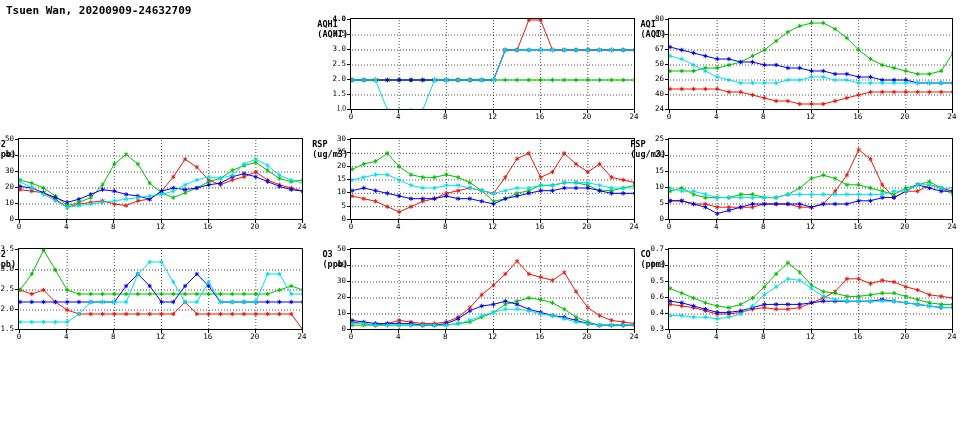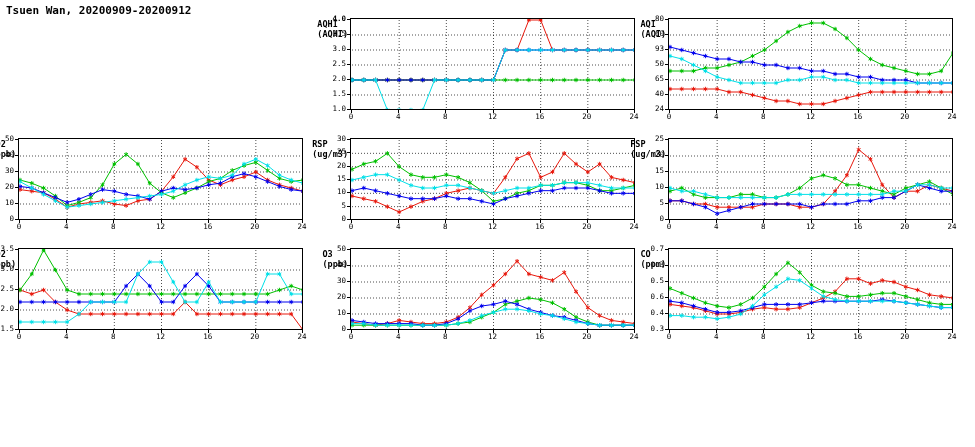--- a/index.html
+++ b/index.html
@@ -8,21 +8,21 @@
   .panel{position:absolute;}
   .plotbox{position:absolute;border:1px solid #000;box-sizing:border-box;background:#fff;overflow:hidden;}
   .ptitle{position:absolute;right:2px;top:1px;font-size:8.5px;font-weight:bold;color:#000;font-family:"DejaVu Sans Mono",monospace;}
   .ylab{position:absolute;font-size:7.5px;color:#000;text-align:right;font-family:"DejaVu Sans Mono",monospace;}
   .xlab{position:absolute;font-size:7.5px;color:#000;text-align:center;font-family:"DejaVu Sans Mono",monospace;}
   svg{display:block;}
 </style>
 </head>
 <body>
 
-<div class="title">Tsuen Wan, 20200909-20200912</div>
+<div class="title">Tsuen Wan, 20200909-24632709</div>
 
 <div id="charts">
     <div class="panel" style="left: 350px; top: 18px;">
       <div class="plotbox" style="left: 0px; top: 0px; width: 285px; height: 92px;">
         <svg width="285" height="92">
           <line x1="1" x2="284" y1="76.00" y2="76.00" stroke="#000" stroke-width="0.7" stroke-dasharray="1,2"></line>
           <line x1="1" x2="284" y1="61.00" y2="61.00" stroke="#000" stroke-width="0.7" stroke-dasharray="1,2"></line>
           <line x1="1" x2="284" y1="46.00" y2="46.00" stroke="#000" stroke-width="0.7" stroke-dasharray="1,2"></line>
           <line x1="1" x2="284" y1="31.00" y2="31.00" stroke="#000" stroke-width="0.7" stroke-dasharray="1,2"></line>
           <line x1="1" x2="284" y1="16.00" y2="16.00" stroke="#000" stroke-width="0.7" stroke-dasharray="1,2"></line>
@@ -35,21 +35,21 @@
           <path d="M1.00,58.80L1.00,63.20M2.91,59.90L-0.91,62.10M2.91,62.10L-0.91,59.90M12.79,58.80L12.79,63.20M14.70,59.90L10.89,62.10M14.70,62.10L10.89,59.90M24.58,58.80L24.58,63.20M26.49,59.90L22.68,62.10M26.49,62.10L22.68,59.90M36.38,58.80L36.38,63.20M38.28,59.90L34.47,62.10M38.28,62.10L34.47,59.90M48.17,58.80L48.17,63.20M50.07,59.90L46.26,62.10M50.07,62.10L46.26,59.90M59.96,58.80L59.96,63.20M61.86,59.90L58.05,62.10M61.86,62.10L58.05,59.90M71.75,58.80L71.75,63.20M73.66,59.90L69.84,62.10M73.66,62.10L69.84,59.90M83.54,58.80L83.54,63.20M85.45,59.90L81.64,62.10M85.45,62.10L81.64,59.90M95.33,58.80L95.33,63.20M97.24,59.90L93.43,62.10M97.24,62.10L93.43,59.90M107.13,58.80L107.13,63.20M109.03,59.90L105.22,62.10M109.03,62.10L105.22,59.90M118.92,58.80L118.92,63.20M120.82,59.90L117.01,62.10M120.82,62.10L117.01,59.90M130.71,58.80L130.71,63.20M132.61,59.90L128.80,62.10M132.61,62.10L128.80,59.90M142.50,58.80L142.50,63.20M144.41,59.90L140.59,62.10M144.41,62.10L140.59,59.90M154.29,28.80L154.29,33.20M156.20,29.90L152.39,32.10M156.20,32.10L152.39,29.90M166.08,28.80L166.08,33.20M167.99,29.90L164.18,32.10M167.99,32.10L164.18,29.90M177.88,-1.20L177.88,3.20M179.78,-0.10L175.97,2.10M179.78,2.10L175.97,-0.10M189.67,-1.20L189.67,3.20M191.57,-0.10L187.76,2.10M191.57,2.10L187.76,-0.10M201.46,28.80L201.46,33.20M203.36,29.90L199.55,32.10M203.36,32.10L199.55,29.90M213.25,28.80L213.25,33.20M215.16,29.90L211.34,32.10M215.16,32.10L211.34,29.90M225.04,28.80L225.04,33.20M226.95,29.90L223.14,32.10M226.95,32.10L223.14,29.90M236.83,28.80L236.83,33.20M238.74,29.90L234.93,32.10M238.74,32.10L234.93,29.90M248.63,28.80L248.63,33.20M250.53,29.90L246.72,32.10M250.53,32.10L246.72,29.90M260.42,28.80L260.42,33.20M262.32,29.90L258.51,32.10M262.32,32.10L258.51,29.90M272.21,28.80L272.21,33.20M274.11,29.90L270.30,32.10M274.11,32.10L270.30,29.90M284.00,28.80L284.00,33.20M285.91,29.90L282.09,32.10M285.91,32.10L282.09,29.90" stroke="#e8180c" stroke-width="1" fill="none"></path>
           <path d="M1.00,61.00L12.79,61.00L24.58,61.00L36.38,61.00L48.17,61.00L59.96,61.00L71.75,61.00L83.54,61.00L95.33,61.00L107.13,61.00L118.92,61.00L130.71,61.00L142.50,61.00L154.29,61.00L166.08,61.00L177.88,61.00L189.67,61.00L201.46,61.00L213.25,61.00L225.04,61.00L236.83,61.00L248.63,61.00L260.42,61.00L272.21,61.00L284.00,61.00" fill="none" stroke="#00c000" stroke-width="1"></path>
           <path d="M1.00,58.80L1.00,63.20M2.91,59.90L-0.91,62.10M2.91,62.10L-0.91,59.90M12.79,58.80L12.79,63.20M14.70,59.90L10.89,62.10M14.70,62.10L10.89,59.90M24.58,58.80L24.58,63.20M26.49,59.90L22.68,62.10M26.49,62.10L22.68,59.90M36.38,58.80L36.38,63.20M38.28,59.90L34.47,62.10M38.28,62.10L34.47,59.90M48.17,58.80L48.17,63.20M50.07,59.90L46.26,62.10M50.07,62.10L46.26,59.90M59.96,58.80L59.96,63.20M61.86,59.90L58.05,62.10M61.86,62.10L58.05,59.90M71.75,58.80L71.75,63.20M73.66,59.90L69.84,62.10M73.66,62.10L69.84,59.90M83.54,58.80L83.54,63.20M85.45,59.90L81.64,62.10M85.45,62.10L81.64,59.90M95.33,58.80L95.33,63.20M97.24,59.90L93.43,62.10M97.24,62.10L93.43,59.90M107.13,58.80L107.13,63.20M109.03,59.90L105.22,62.10M109.03,62.10L105.22,59.90M118.92,58.80L118.92,63.20M120.82,59.90L117.01,62.10M120.82,62.10L117.01,59.90M130.71,58.80L130.71,63.20M132.61,59.90L128.80,62.10M132.61,62.10L128.80,59.90M142.50,58.80L142.50,63.20M144.41,59.90L140.59,62.10M144.41,62.10L140.59,59.90M154.29,58.80L154.29,63.20M156.20,59.90L152.39,62.10M156.20,62.10L152.39,59.90M166.08,58.80L166.08,63.20M167.99,59.90L164.18,62.10M167.99,62.10L164.18,59.90M177.88,58.80L177.88,63.20M179.78,59.90L175.97,62.10M179.78,62.10L175.97,59.90M189.67,58.80L189.67,63.20M191.57,59.90L187.76,62.10M191.57,62.10L187.76,59.90M201.46,58.80L201.46,63.20M203.36,59.90L199.55,62.10M203.36,62.10L199.55,59.90M213.25,58.80L213.25,63.20M215.16,59.90L211.34,62.10M215.16,62.10L211.34,59.90M225.04,58.80L225.04,63.20M226.95,59.90L223.14,62.10M226.95,62.10L223.14,59.90M236.83,58.80L236.83,63.20M238.74,59.90L234.93,62.10M238.74,62.10L234.93,59.90M248.63,58.80L248.63,63.20M250.53,59.90L246.72,62.10M250.53,62.10L246.72,59.90M260.42,58.80L260.42,63.20M262.32,59.90L258.51,62.10M262.32,62.10L258.51,59.90M272.21,58.80L272.21,63.20M274.11,59.90L270.30,62.10M274.11,62.10L270.30,59.90M284.00,58.80L284.00,63.20M285.91,59.90L282.09,62.10M285.91,62.10L282.09,59.90" stroke="#00c000" stroke-width="1" fill="none"></path>
           <path d="M1.00,61.00L12.79,61.00L24.58,61.00L36.38,61.00L48.17,61.00L59.96,61.00L71.75,61.00L83.54,61.00L95.33,61.00L107.13,61.00L118.92,61.00L130.71,61.00L142.50,61.00L154.29,31.00L166.08,31.00L177.88,31.00L189.67,31.00L201.46,31.00L213.25,31.00L225.04,31.00L236.83,31.00L248.63,31.00L260.42,31.00L272.21,31.00L284.00,31.00" fill="none" stroke="#0000ee" stroke-width="1"></path>
           <path d="M1.00,58.80L1.00,63.20M2.91,59.90L-0.91,62.10M2.91,62.10L-0.91,59.90M12.79,58.80L12.79,63.20M14.70,59.90L10.89,62.10M14.70,62.10L10.89,59.90M24.58,58.80L24.58,63.20M26.49,59.90L22.68,62.10M26.49,62.10L22.68,59.90M36.38,58.80L36.38,63.20M38.28,59.90L34.47,62.10M38.28,62.10L34.47,59.90M48.17,58.80L48.17,63.20M50.07,59.90L46.26,62.10M50.07,62.10L46.26,59.90M59.96,58.80L59.96,63.20M61.86,59.90L58.05,62.10M61.86,62.10L58.05,59.90M71.75,58.80L71.75,63.20M73.66,59.90L69.84,62.10M73.66,62.10L69.84,59.90M83.54,58.80L83.54,63.20M85.45,59.90L81.64,62.10M85.45,62.10L81.64,59.90M95.33,58.80L95.33,63.20M97.24,59.90L93.43,62.10M97.24,62.10L93.43,59.90M107.13,58.80L107.13,63.20M109.03,59.90L105.22,62.10M109.03,62.10L105.22,59.90M118.92,58.80L118.92,63.20M120.82,59.90L117.01,62.10M120.82,62.10L117.01,59.90M130.71,58.80L130.71,63.20M132.61,59.90L128.80,62.10M132.61,62.10L128.80,59.90M142.50,58.80L142.50,63.20M144.41,59.90L140.59,62.10M144.41,62.10L140.59,59.90M154.29,28.80L154.29,33.20M156.20,29.90L152.39,32.10M156.20,32.10L152.39,29.90M166.08,28.80L166.08,33.20M167.99,29.90L164.18,32.10M167.99,32.10L164.18,29.90M177.88,28.80L177.88,33.20M179.78,29.90L175.97,32.10M179.78,32.10L175.97,29.90M189.67,28.80L189.67,33.20M191.57,29.90L187.76,32.10M191.57,32.10L187.76,29.90M201.46,28.80L201.46,33.20M203.36,29.90L199.55,32.10M203.36,32.10L199.55,29.90M213.25,28.80L213.25,33.20M215.16,29.90L211.34,32.10M215.16,32.10L211.34,29.90M225.04,28.80L225.04,33.20M226.95,29.90L223.14,32.10M226.95,32.10L223.14,29.90M236.83,28.80L236.83,33.20M238.74,29.90L234.93,32.10M238.74,32.10L234.93,29.90M248.63,28.80L248.63,33.20M250.53,29.90L246.72,32.10M250.53,32.10L246.72,29.90M260.42,28.80L260.42,33.20M262.32,29.90L258.51,32.10M262.32,32.10L258.51,29.90M272.21,28.80L272.21,33.20M274.11,29.90L270.30,32.10M274.11,32.10L270.30,29.90M284.00,28.80L284.00,33.20M285.91,29.90L282.09,32.10M285.91,32.10L282.09,29.90" stroke="#0000ee" stroke-width="1" fill="none"></path>
           <path d="M1.00,61.00L12.79,61.00L24.58,61.00L36.38,91.00L48.17,91.00L59.96,91.00L71.75,91.00L83.54,61.00L95.33,61.00L107.13,61.00L118.92,61.00L130.71,61.00L142.50,61.00L154.29,31.00L166.08,31.00L177.88,31.00L189.67,31.00L201.46,31.00L213.25,31.00L225.04,31.00L236.83,31.00L248.63,31.00L260.42,31.00L272.21,31.00L284.00,31.00" fill="none" stroke="#00e0e8" stroke-width="1"></path>
           <path d="M1.00,58.80L1.00,63.20M2.91,59.90L-0.91,62.10M2.91,62.10L-0.91,59.90M12.79,58.80L12.79,63.20M14.70,59.90L10.89,62.10M14.70,62.10L10.89,59.90M24.58,58.80L24.58,63.20M26.49,59.90L22.68,62.10M26.49,62.10L22.68,59.90M36.38,88.80L36.38,93.20M38.28,89.90L34.47,92.10M38.28,92.10L34.47,89.90M48.17,88.80L48.17,93.20M50.07,89.90L46.26,92.10M50.07,92.10L46.26,89.90M59.96,88.80L59.96,93.20M61.86,89.90L58.05,92.10M61.86,92.10L58.05,89.90M71.75,88.80L71.75,93.20M73.66,89.90L69.84,92.10M73.66,92.10L69.84,89.90M83.54,58.80L83.54,63.20M85.45,59.90L81.64,62.10M85.45,62.10L81.64,59.90M95.33,58.80L95.33,63.20M97.24,59.90L93.43,62.10M97.24,62.10L93.43,59.90M107.13,58.80L107.13,63.20M109.03,59.90L105.22,62.10M109.03,62.10L105.22,59.90M118.92,58.80L118.92,63.20M120.82,59.90L117.01,62.10M120.82,62.10L117.01,59.90M130.71,58.80L130.71,63.20M132.61,59.90L128.80,62.10M132.61,62.10L128.80,59.90M142.50,58.80L142.50,63.20M144.41,59.90L140.59,62.10M144.41,62.10L140.59,59.90M154.29,28.80L154.29,33.20M156.20,29.90L152.39,32.10M156.20,32.10L152.39,29.90M166.08,28.80L166.08,33.20M167.99,29.90L164.18,32.10M167.99,32.10L164.18,29.90M177.88,28.80L177.88,33.20M179.78,29.90L175.97,32.10M179.78,32.10L175.97,29.90M189.67,28.80L189.67,33.20M191.57,29.90L187.76,32.10M191.57,32.10L187.76,29.90M201.46,28.80L201.46,33.20M203.36,29.90L199.55,32.10M203.36,32.10L199.55,29.90M213.25,28.80L213.25,33.20M215.16,29.90L211.34,32.10M215.16,32.10L211.34,29.90M225.04,28.80L225.04,33.20M226.95,29.90L223.14,32.10M226.95,32.10L223.14,29.90M236.83,28.80L236.83,33.20M238.74,29.90L234.93,32.10M238.74,32.10L234.93,29.90M248.63,28.80L248.63,33.20M250.53,29.90L246.72,32.10M250.53,32.10L246.72,29.90M260.42,28.80L260.42,33.20M262.32,29.90L258.51,32.10M262.32,32.10L258.51,29.90M272.21,28.80L272.21,33.20M274.11,29.90L270.30,32.10M274.11,32.10L270.30,29.90M284.00,28.80L284.00,33.20M285.91,29.90L282.09,32.10M285.91,32.10L282.09,29.90" stroke="#00e0e8" stroke-width="1" fill="none"></path>
         </svg>
       </div>
       <div class="ptitle">AQHI (AQHI)</div>
-      <div class="ylab" style="left: -32px; width: 28px; top: 86px;">1.0</div>
+      <div class="ylab" style="left: -32px; width: 28px; top: 86px; font-family: Liberation Serif, serif;">1.0</div>
       <div style="position: absolute; left: -3px; top: 91px; width: 3px; height: 1px; background: rgb(0, 0, 0);"></div>
       <div class="ylab" style="left: -32px; width: 28px; top: 71px;">1.5</div>
       <div style="position: absolute; left: -3px; top: 76px; width: 3px; height: 1px; background: rgb(0, 0, 0);"></div>
       <div class="ylab" style="left: -32px; width: 28px; top: 56px;">2.0</div>
       <div style="position: absolute; left: -3px; top: 61px; width: 3px; height: 1px; background: rgb(0, 0, 0);"></div>
       <div class="ylab" style="left: -32px; width: 28px; top: 41px;">2.5</div>
       <div style="position: absolute; left: -3px; top: 46px; width: 3px; height: 1px; background: rgb(0, 0, 0);"></div>
       <div class="ylab" style="left: -32px; width: 28px; top: 26px;">3.0</div>
       <div style="position: absolute; left: -3px; top: 31px; width: 3px; height: 1px; background: rgb(0, 0, 0);"></div>
       <div class="ylab" style="left: -32px; width: 28px; top: 11px;">3.5</div>
@@ -92,25 +92,25 @@
           <path d="M1.00,25.80L1.00,30.20M2.91,26.90L-0.91,29.10M2.91,29.10L-0.91,26.90M12.79,28.80L12.79,33.20M14.70,29.90L10.89,32.10M14.70,32.10L10.89,29.90M24.58,31.80L24.58,36.20M26.49,32.90L22.68,35.10M26.49,35.10L22.68,32.90M36.38,34.80L36.38,39.20M38.28,35.90L34.47,38.10M38.28,38.10L34.47,35.90M48.17,37.80L48.17,42.20M50.07,38.90L46.26,41.10M50.07,41.10L46.26,38.90M59.96,37.80L59.96,42.20M61.86,38.90L58.05,41.10M61.86,41.10L58.05,38.90M71.75,40.80L71.75,45.20M73.66,41.90L69.84,44.10M73.66,44.10L69.84,41.90M83.54,40.80L83.54,45.20M85.45,41.90L81.64,44.10M85.45,44.10L81.64,41.90M95.33,43.80L95.33,48.20M97.24,44.90L93.43,47.10M97.24,47.10L93.43,44.90M107.13,43.80L107.13,48.20M109.03,44.90L105.22,47.10M109.03,47.10L105.22,44.90M118.92,46.80L118.92,51.20M120.82,47.90L117.01,50.10M120.82,50.10L117.01,47.90M130.71,46.80L130.71,51.20M132.61,47.90L128.80,50.10M132.61,50.10L128.80,47.90M142.50,49.80L142.50,54.20M144.41,50.90L140.59,53.10M144.41,53.10L140.59,50.90M154.29,49.80L154.29,54.20M156.20,50.90L152.39,53.10M156.20,53.10L152.39,50.90M166.08,52.80L166.08,57.20M167.99,53.90L164.18,56.10M167.99,56.10L164.18,53.90M177.88,52.80L177.88,57.20M179.78,53.90L175.97,56.10M179.78,56.10L175.97,53.90M189.67,55.80L189.67,60.20M191.57,56.90L187.76,59.10M191.57,59.10L187.76,56.90M201.46,55.80L201.46,60.20M203.36,56.90L199.55,59.10M203.36,59.10L199.55,56.90M213.25,58.80L213.25,63.20M215.16,59.90L211.34,62.10M215.16,62.10L211.34,59.90M225.04,58.80L225.04,63.20M226.95,59.90L223.14,62.10M226.95,62.10L223.14,59.90M236.83,58.80L236.83,63.20M238.74,59.90L234.93,62.10M238.74,62.10L234.93,59.90M248.63,61.80L248.63,66.20M250.53,62.90L246.72,65.10M250.53,65.10L246.72,62.90M260.42,61.80L260.42,66.20M262.32,62.90L258.51,65.10M262.32,65.10L258.51,62.90M272.21,61.80L272.21,66.20M274.11,62.90L270.30,65.10M274.11,65.10L270.30,62.90M284.00,61.80L284.00,66.20M285.91,62.90L282.09,65.10M285.91,65.10L282.09,62.90" stroke="#0000ee" stroke-width="1" fill="none"></path>
           <path d="M1.00,37.00L12.79,40.00L24.58,46.00L36.38,52.00L48.17,58.00L59.96,61.00L71.75,64.00L83.54,64.00L95.33,64.00L107.13,64.00L118.92,61.00L130.71,61.00L142.50,58.00L154.29,58.00L166.08,61.00L177.88,61.00L189.67,64.00L201.46,64.00L213.25,64.00L225.04,64.00L236.83,64.00L248.63,64.00L260.42,64.00L272.21,64.00L284.00,64.00" fill="none" stroke="#00e0e8" stroke-width="1"></path>
           <path d="M1.00,34.80L1.00,39.20M2.91,35.90L-0.91,38.10M2.91,38.10L-0.91,35.90M12.79,37.80L12.79,42.20M14.70,38.90L10.89,41.10M14.70,41.10L10.89,38.90M24.58,43.80L24.58,48.20M26.49,44.90L22.68,47.10M26.49,47.10L22.68,44.90M36.38,49.80L36.38,54.20M38.28,50.90L34.47,53.10M38.28,53.10L34.47,50.90M48.17,55.80L48.17,60.20M50.07,56.90L46.26,59.10M50.07,59.10L46.26,56.90M59.96,58.80L59.96,63.20M61.86,59.90L58.05,62.10M61.86,62.10L58.05,59.90M71.75,61.80L71.75,66.20M73.66,62.90L69.84,65.10M73.66,65.10L69.84,62.90M83.54,61.80L83.54,66.20M85.45,62.90L81.64,65.10M85.45,65.10L81.64,62.90M95.33,61.80L95.33,66.20M97.24,62.90L93.43,65.10M97.24,65.10L93.43,62.90M107.13,61.80L107.13,66.20M109.03,62.90L105.22,65.10M109.03,65.10L105.22,62.90M118.92,58.80L118.92,63.20M120.82,59.90L117.01,62.10M120.82,62.10L117.01,59.90M130.71,58.80L130.71,63.20M132.61,59.90L128.80,62.10M132.61,62.10L128.80,59.90M142.50,55.80L142.50,60.20M144.41,56.90L140.59,59.10M144.41,59.10L140.59,56.90M154.29,55.80L154.29,60.20M156.20,56.90L152.39,59.10M156.20,59.10L152.39,56.90M166.08,58.80L166.08,63.20M167.99,59.90L164.18,62.10M167.99,62.10L164.18,59.90M177.88,58.80L177.88,63.20M179.78,59.90L175.97,62.10M179.78,62.10L175.97,59.90M189.67,61.80L189.67,66.20M191.57,62.90L187.76,65.10M191.57,65.10L187.76,62.90M201.46,61.80L201.46,66.20M203.36,62.90L199.55,65.10M203.36,65.10L199.55,62.90M213.25,61.80L213.25,66.20M215.16,62.90L211.34,65.10M215.16,65.10L211.34,62.90M225.04,61.80L225.04,66.20M226.95,62.90L223.14,65.10M226.95,65.10L223.14,62.90M236.83,61.80L236.83,66.20M238.74,62.90L234.93,65.10M238.74,65.10L234.93,62.90M248.63,61.80L248.63,66.20M250.53,62.90L246.72,65.10M250.53,65.10L246.72,62.90M260.42,61.80L260.42,66.20M262.32,62.90L258.51,65.10M262.32,65.10L258.51,62.90M272.21,61.80L272.21,66.20M274.11,62.90L270.30,65.10M274.11,65.10L270.30,62.90M284.00,61.80L284.00,66.20M285.91,62.90L282.09,65.10M285.91,65.10L282.09,62.90" stroke="#00e0e8" stroke-width="1" fill="none"></path>
         </svg>
       </div>
       <div class="ptitle">AQI (AQI)</div>
       <div class="ylab" style="left: -32px; width: 28px; top: 86px;">24</div>
       <div style="position: absolute; left: -3px; top: 91px; width: 3px; height: 1px; background: rgb(0, 0, 0);"></div>
       <div class="ylab" style="left: -32px; width: 28px; top: 71px;">40</div>
       <div style="position: absolute; left: -3px; top: 76px; width: 3px; height: 1px; background: rgb(0, 0, 0);"></div>
-      <div class="ylab" style="left: -32px; width: 28px; top: 56px;">65</div>
+      <div class="ylab" style="left: -32px; width: 28px; top: 56px;">26</div>
       <div style="position: absolute; left: -3px; top: 61px; width: 3px; height: 1px; background: rgb(0, 0, 0);"></div>
       <div class="ylab" style="left: -32px; width: 28px; top: 41px;">50</div>
       <div style="position: absolute; left: -3px; top: 46px; width: 3px; height: 1px; background: rgb(0, 0, 0);"></div>
-      <div class="ylab" style="left: -32px; width: 28px; top: 26px;">93</div>
+      <div class="ylab" style="left: -32px; width: 28px; top: 26px;">67</div>
       <div style="position: absolute; left: -3px; top: 31px; width: 3px; height: 1px; background: rgb(0, 0, 0);"></div>
       <div class="ylab" style="left: -32px; width: 28px; top: 11px;">60</div>
       <div style="position: absolute; left: -3px; top: 16px; width: 3px; height: 1px; background: rgb(0, 0, 0);"></div>
       <div class="ylab" style="left: -32px; width: 28px; top: -4px;">80</div>
       <div style="position: absolute; left: -3px; top: 1px; width: 3px; height: 1px; background: rgb(0, 0, 0);"></div>
       <div class="xlab" style="left: -9px; width: 20px; top: 94px;">0</div>
       <div style="position: absolute; left: 1px; top: 92px; width: 1px; height: 3px; background: rgb(0, 0, 0);"></div>
       <div class="xlab" style="left: 38.1667px; width: 20px; top: 94px;">4</div>
       <div style="position: absolute; left: 48.1667px; top: 92px; width: 1px; height: 3px; background: rgb(0, 0, 0);"></div>
       <div class="xlab" style="left: 85.3333px; width: 20px; top: 94px;">8</div>

